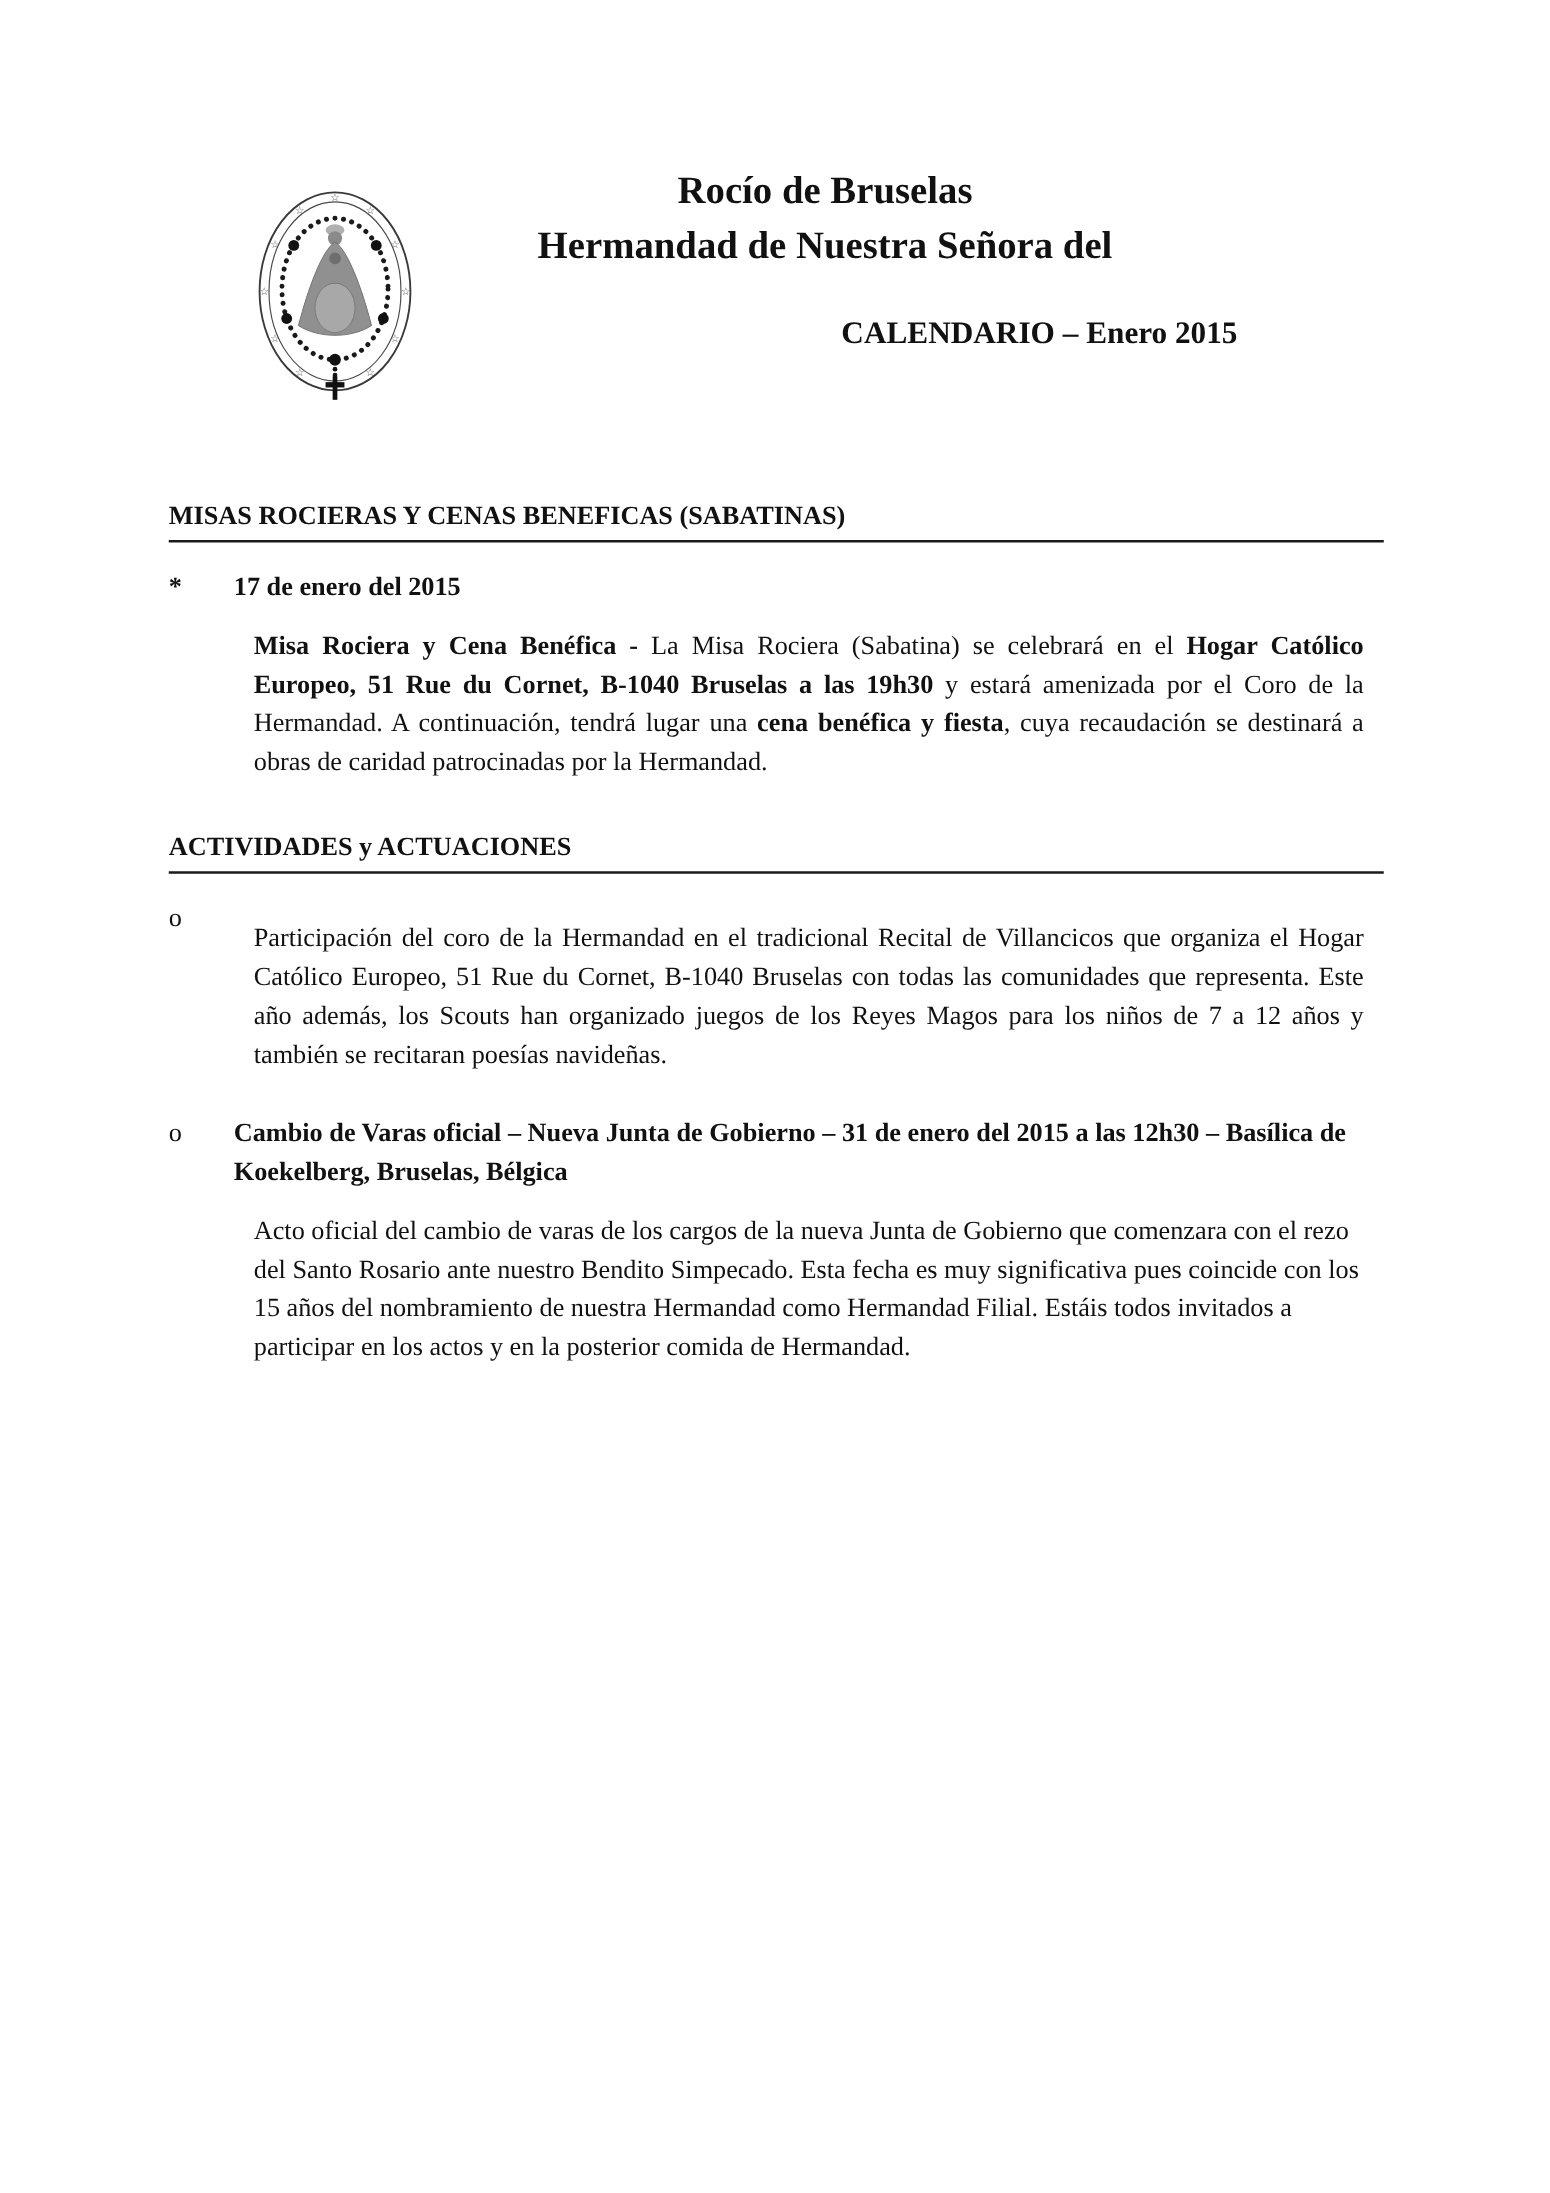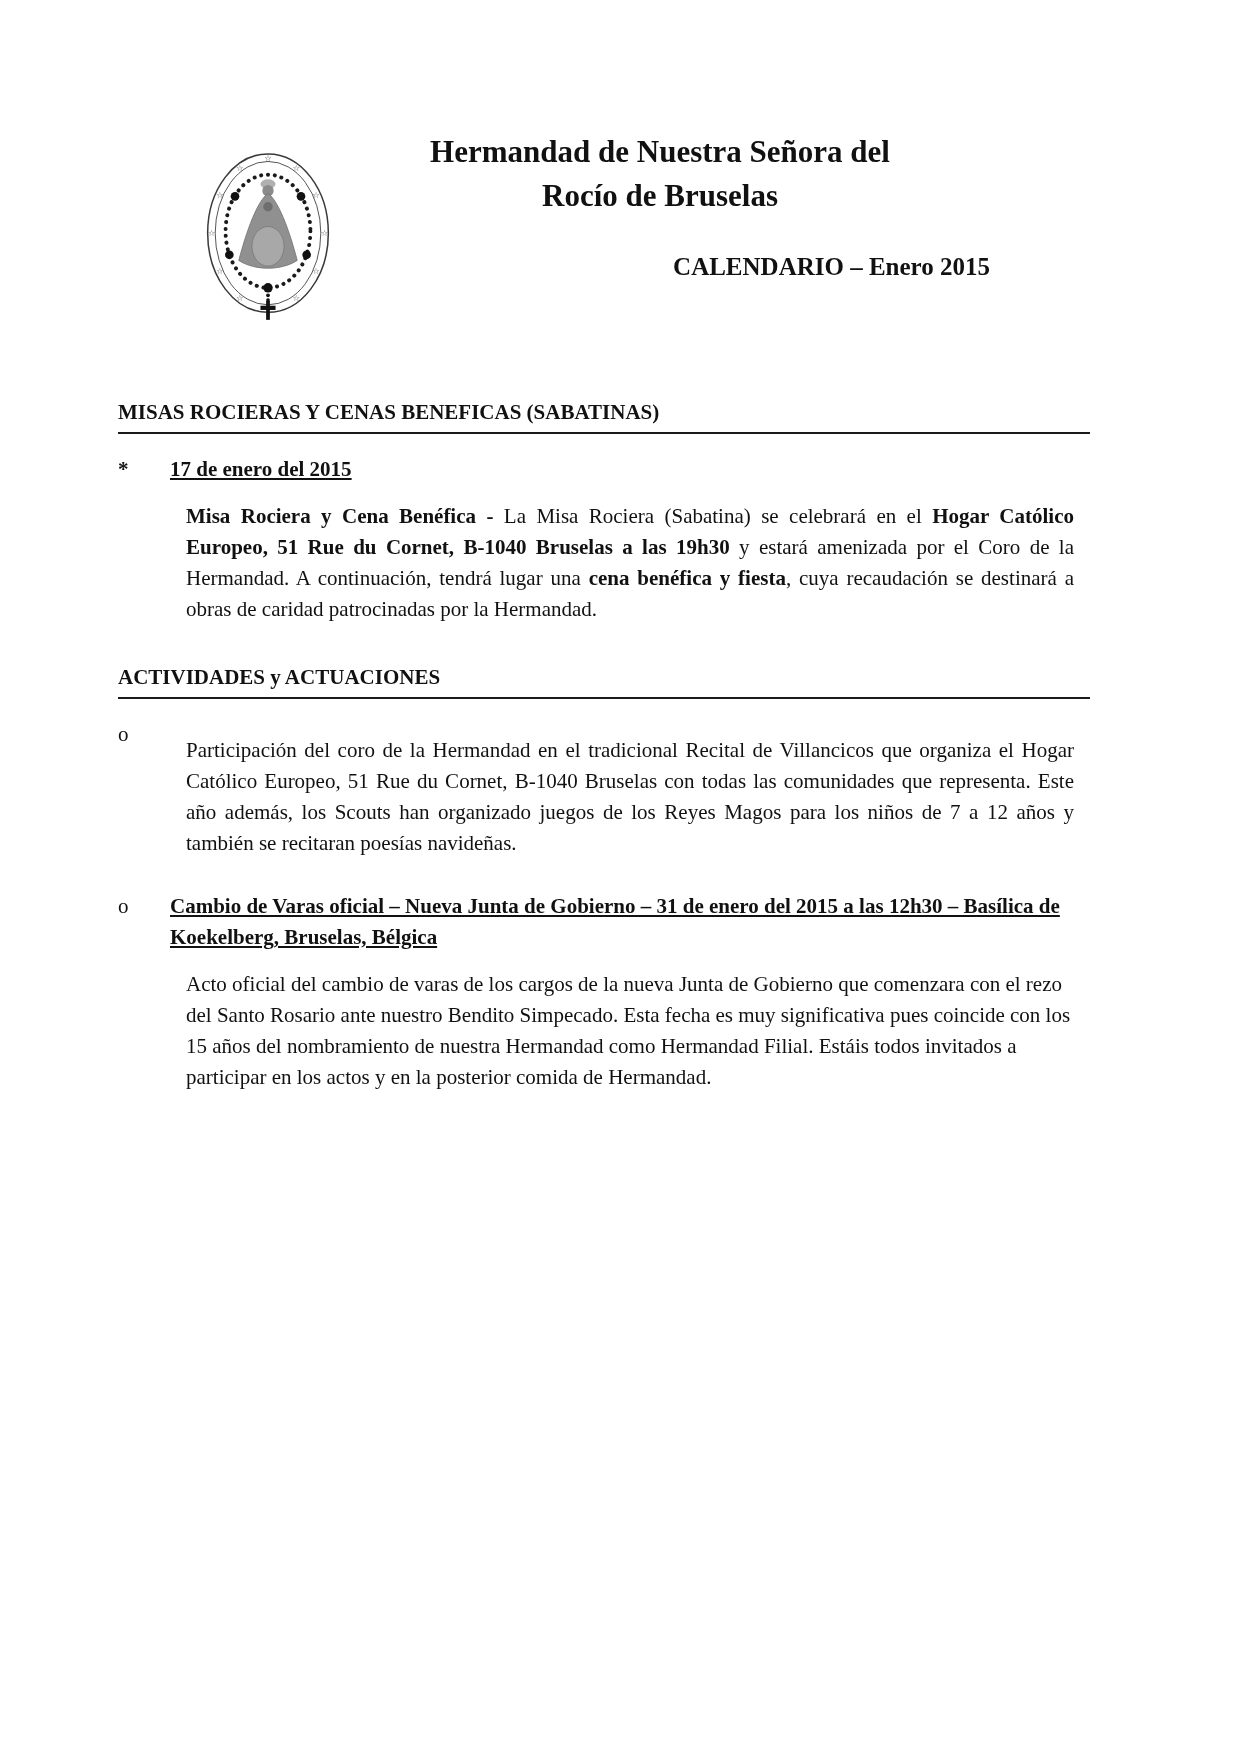--- a/index.html
+++ b/index.html
@@ -16,31 +16,31 @@
   .logo{position:absolute;left:202px;top:146px;width:132px;height:178px;}
   .title-block{
     position:absolute;left:330px;top:130px;width:660px;
     text-align:center;font-weight:bold;font-size:31px;line-height:1.42;
   }
   .subtitle{
     position:absolute;left:330px;top:253px;width:660px;
     text-align:right;font-weight:bold;font-size:25px;
   }
   
-  .content{position:absolute;left:118px;top:400px;width:972px;}
+  .content{position:absolute;left:135px;top:400px;width:972px;}
   .section-heading{
     font-size:21px;font-weight:bold;margin:0 0 20px 0;
     padding-bottom:7px;border-bottom:2px solid #1a1a1a;
   }
   .section-heading.second{margin-top:24px;}
   .item{display:flex;margin-bottom:16px;}
   .marker{flex:none;width:52px;font-size:21px;line-height:31px;}
   .item.star .marker{font-weight:bold;}
   .item-body{flex:1;font-size:21px;line-height:31px;}
-  .item-title{font-weight:bold;text-decoration:underline;}
+  .item-title{font-weight:bold;}
   .item-para{margin:16px;}
   .justified{text-align:justify;}
   .b{font-weight:bold;}
 </style>
 </head>
 <body>
 
 <div class="page">
 
   <div class="logo">
@@ -76,22 +76,22 @@
 
       <ellipse cx="70" cy="38" rx="8" ry="5" fill="#b0b0b0"></ellipse>
       <circle cx="70" cy="45" r="6" fill="#8a8a8a"></circle>
       <path d="M70 48 C59 55 47 88 39 119 C56 130 84 130 101 119 C93 88 81 55 70 48 Z" fill="#909090" stroke="#6d6d6d" stroke-width="0.8"></path>
       <circle cx="70" cy="62" r="5" fill="#6e6e6e"></circle>
       <ellipse cx="70" cy="104" rx="17" ry="21" fill="#a8a8a8" stroke="#787878" stroke-width="0.8"></ellipse>
     </svg>
   </div>
 
   <div class="title-block">
+    <div>Rocío de Bruselas</div>
     <div>Hermandad de Nuestra Señora del</div>
-    <div>Rocío de Bruselas</div>
   </div>
   <div class="subtitle">CALENDARIO – Enero 2015</div>
 
   <div class="content">
 
     <h2 class="section-heading">MISAS ROCIERAS Y CENAS BENEFICAS (SABATINAS)</h2>
 
     <div class="item star">
       <div class="marker">*</div>
       <div class="item-body">

